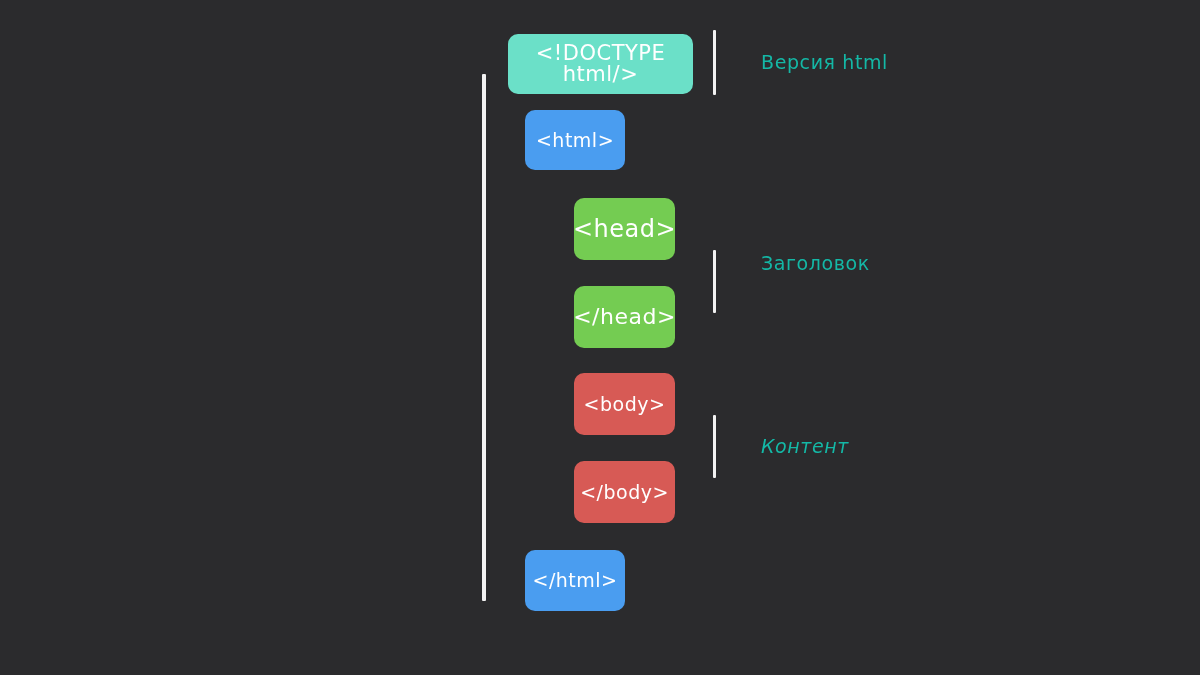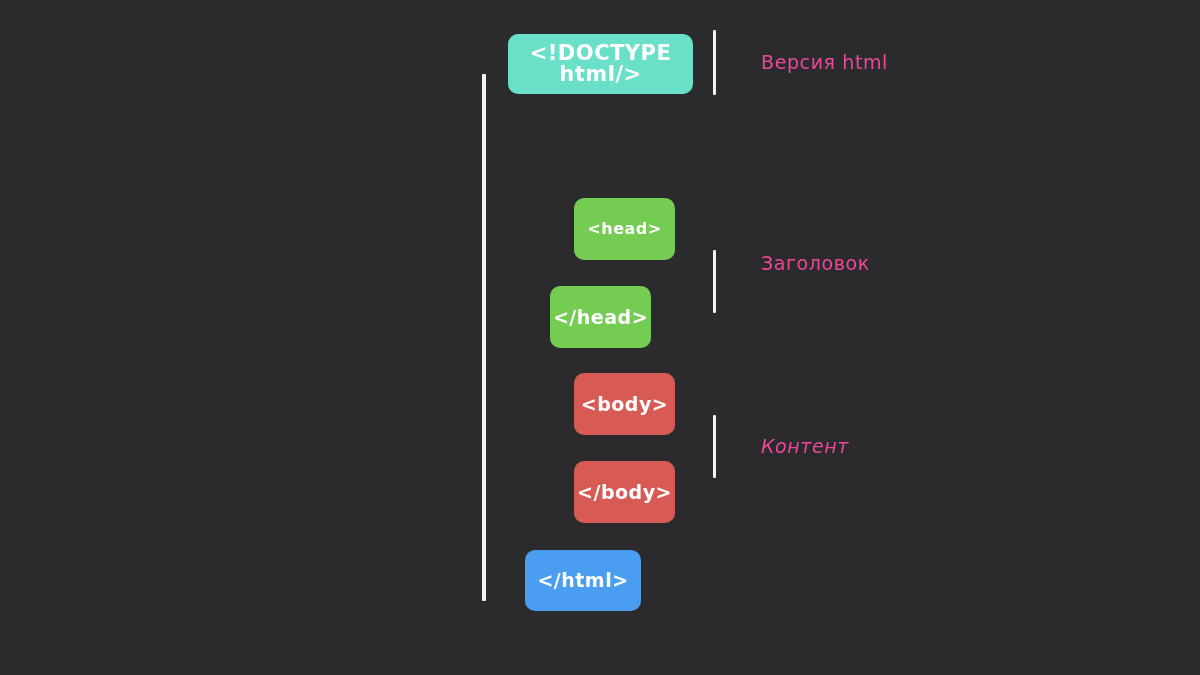--- a/index.html
+++ b/index.html
@@ -21,21 +21,21 @@
 
   
   .tag-box {
     position: absolute;
     display: flex;
     align-items: center;
     justify-content: center;
     border-radius: 10px;
     color: #ffffff;
     font-family: "DejaVu Sans", sans-serif;
-    font-weight: 700;
+    font-weight: 400;
     letter-spacing: 0.5px;
     box-sizing: border-box;
     text-align: center;
     line-height: 1;
   }
 
   .tag-doctype {
     left: 508px;
     top: 34px;
     width: 185px;
@@ -50,50 +50,50 @@
     height: 60px;
     background: #4a9df0;
     font-size: 19px;
   }
   .tag-head-open {
     left: 574px;
     top: 198px;
     width: 101px;
     height: 62px;
     background: #74cc52;
-    font-size: 16px;
+    font-size: 24px;
   }
   .tag-head-close {
-    left: 550px;
+    left: 574px;
     top: 286px;
     width: 101px;
     height: 62px;
     background: #74cc52;
-    font-size: 19px;
+    font-size: 22px;
   }
   .tag-body-open {
     left: 574px;
     top: 373px;
     width: 101px;
     height: 62px;
     background: #d75a55;
     font-size: 19px;
   }
   .tag-body-close {
     left: 574px;
     top: 461px;
     width: 101px;
     height: 62px;
     background: #d75a55;
     font-size: 19px;
   }
   .tag-html-close {
     left: 525px;
     top: 550px;
-    width: 116px;
+    width: 100px;
     height: 61px;
     background: #4a9df0;
     font-size: 19px;
   }
 
   
   .v-line {
     position: absolute;
     background: #f2f2f2;
     border-radius: 1px;
@@ -119,21 +119,21 @@
   .divider-content {
     left: 713px;
     top: 415px;
     width: 3px;
     height: 63px;
   }
 
   
   .label {
     position: absolute;
-    color: #ec4899;
+    color: #14b8a6;
     font-family: "DejaVu Sans", sans-serif;
     font-size: 19px;
     letter-spacing: 0.6px;
     white-space: nowrap;
     line-height: 1;
   }
   .label-version  { left: 761px; top: 53px; }
   .label-header   { left: 761px; top: 254px; }
   .label-content  { left: 761px; top: 437px; font-style: italic; }
   .label-container{ left: 170px; top: 350px; }
@@ -144,20 +144,21 @@
 <div id="canvas">
 
   <div class="v-line container-bracket"></div>
 
   <div class="v-line divider-version"></div>
   <div class="v-line divider-header"></div>
   <div class="v-line divider-content"></div>
 
   <div class="tag-box tag-doctype">&lt;!DOCTYPE html/&gt;</div>
 
+  <div class="tag-box tag-html-open">&lt;html&gt;</div>
 
   <div class="tag-box tag-head-open">&lt;head&gt;</div>
 
   <div class="tag-box tag-head-close">&lt;/head&gt;</div>
 
   <div class="tag-box tag-body-close">&lt;/body&gt;</div>
 
   <div class="tag-box tag-body-open">&lt;body&gt;</div>
 
   <div class="tag-box tag-html-close">&lt;/html&gt;</div>

